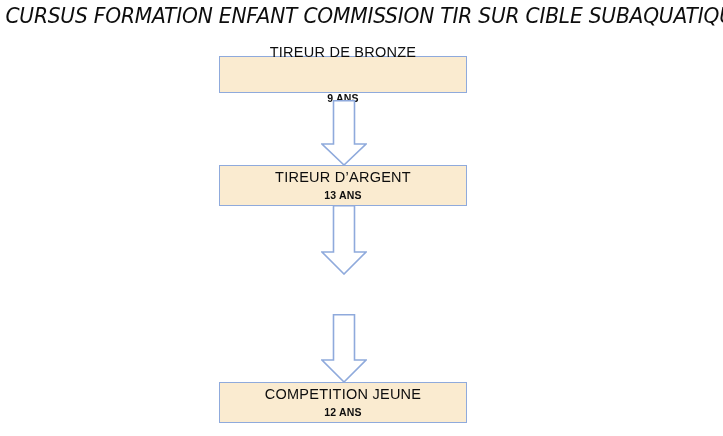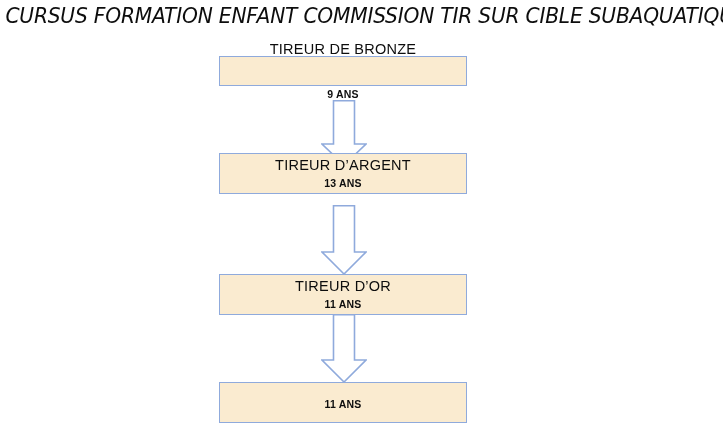--- a/index.html
+++ b/index.html
@@ -65,22 +65,22 @@
     font-size: 10.5px;
     font-weight: 700;
     color: #0d0d0d;
     letter-spacing: 0.2px;
     line-height: 1.35;
     margin-top: 2px;
     white-space: nowrap;
     text-align: center;
   }
 
-  #stage-0 { top: 56px;  height: 30px; gap: 28px; }
-  #stage-1 { top: 153px; height: 41px; }
+  #stage-0 { top: 56px;  height: 37px; gap: 28px; }
+  #stage-1 { top: 165px; height: 41px; }
   #stage-2 { top: 274px; height: 41px; }
   #stage-3 { top: 382px; height: 41px; }
 
   
   .flow-arrow {
     position: absolute;
     left: 321px;
     width: 46px;
   }
   #arrow-0 { top: 100px; height: 66px; }
@@ -110,28 +110,25 @@
     <div class="stage-title">TIREUR  D’ARGENT</div>
     <div class="stage-age">13 ANS</div>
   </div>
 
   <div class="flow-arrow" id="arrow-1">
     <svg viewBox="0 0 46 70" preserveAspectRatio="none" aria-hidden="true">
       <polygon points="12.5,0.8 33.5,0.8 33.5,47 45,47 23,69 1,47 12.5,47" fill="#FFFFFF" stroke="#8FAADC" stroke-width="1.6" stroke-linejoin="miter"></polygon>
     </svg>
   </div>
 
-  <div class="stage-box" id="stage-2">
-    <div class="stage-title">TIREUR  D’OR</div>
-    <div class="stage-age">11 ANS</div>
-  </div>
 
   <div class="flow-arrow" id="arrow-2">
     <svg viewBox="0 0 46 69" preserveAspectRatio="none" aria-hidden="true">
       <polygon points="12.5,0.8 33.5,0.8 33.5,46 45,46 23,68 1,46 12.5,46" fill="#FFFFFF" stroke="#8FAADC" stroke-width="1.6" stroke-linejoin="miter"></polygon>
     </svg>
   </div>
 
   <div class="stage-box" id="stage-3">
-    <div class="stage-age">11 ANS</div>
+    <div class="stage-title">COMPETITION JEUNE</div>
+    <div class="stage-age">12 ANS</div>
   </div>
 
 </div>
 
 </body></html>

